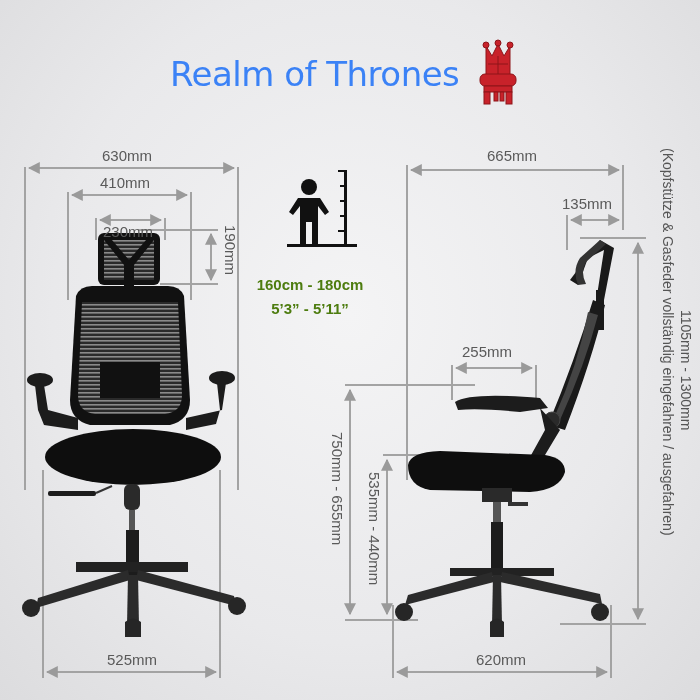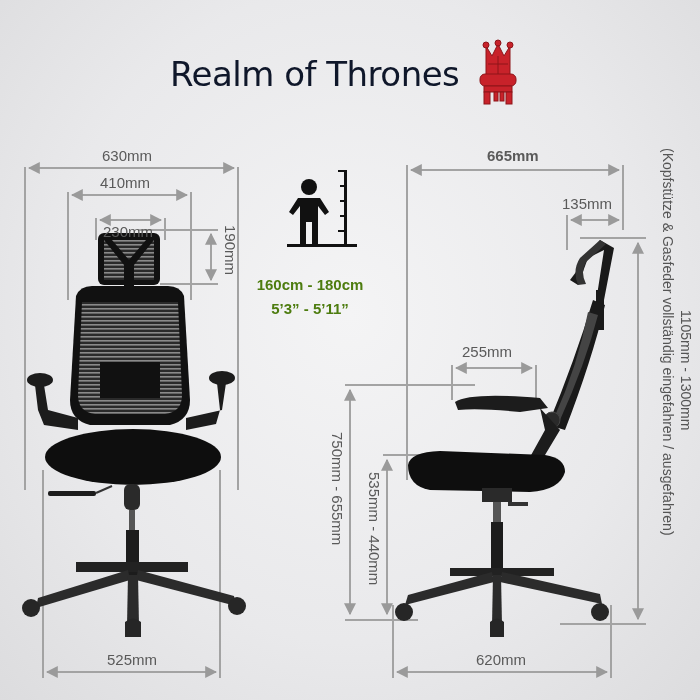--- a/index.html
+++ b/index.html
@@ -5,21 +5,21 @@
     html, body { margin: 0; padding: 0; }
     body {
       width: 700px; height: 700px; overflow: hidden; position: relative;
       background: radial-gradient(ellipse at 50% 45%, #f4f4f5 0%, #e9e9eb 60%, #dcdcde 100%);
       font-family: "Liberation Sans", sans-serif;
     }
     .stage { position: absolute; left: 0; top: 0; width: 700px; height: 700px; }
     svg.art { position: absolute; left: 0; top: 0; }
     .brand {
       position: absolute; left: 170px; top: 50px; height: 48px;
-      font-family: "DejaVu Sans", sans-serif; font-size: 34px; color: #0f172a;
+      font-family: "DejaVu Sans", sans-serif; font-size: 34px; color: #3b82f6;
       letter-spacing: -0.5px; line-height: 48px;
     }
     .dim {
       position: absolute; font-size: 15px; color: #5a5a5a; white-space: nowrap; line-height: 16px;
       font-family: "Liberation Sans", sans-serif;
     }
     .vert { transform-origin: 0 0; transform: rotate(90deg); }
     .spec {
       position: absolute; color: #4d7c0f; font-weight: bold; font-size: 15px;
       font-family: "Liberation Sans", sans-serif; white-space: nowrap; text-align: center;
@@ -190,21 +190,21 @@
 
   <div class="dim" style="left:102px; top:148px;text-align:right;">630mm</div>
   <div class="dim" style="left:100px; top:175px;">410mm</div>
   <div class="dim" style="left:103px; top:196px;margin-top:28px;">230mm</div>
   <div class="dim vert" style="left:238px; top:225px;">190mm</div>
   <div class="dim" style="left:107px; top:652px;">525mm</div>
 
   <div class="spec" style="left:255px; top:276px; width:110px;">160cm - 180cm</div>
   <div class="spec" style="left:255px; top:300px; width:110px;">5’3” - 5’11”</div>
 
-  <div class="dim" style="left:487px; top:148px;font-weight:bold;">665mm</div>
+  <div class="dim" style="left:487px; top:148px;">665mm</div>
   <div class="dim" style="left:562px; top:196px;">135mm</div>
   <div class="dim" style="left:462px; top:344px;">255mm</div>
   <div class="dim vert" style="left:345px; top:432px;">750mm - 655mm</div>
   <div class="dim vert" style="left:382px; top:472px;">535mm - 440mm</div>
   <div class="dim" style="left:476px; top:652px;">620mm</div>
   <div class="note" style="left:694px; top:310px;">1105mm  -  1300mm</div>
   <div class="note" style="left:676px; top:148px;">(Kopfstütze &amp; Gasfeder vollständig eingefahren / ausgefahren)</div>
 </div>
 
 </body></html>

